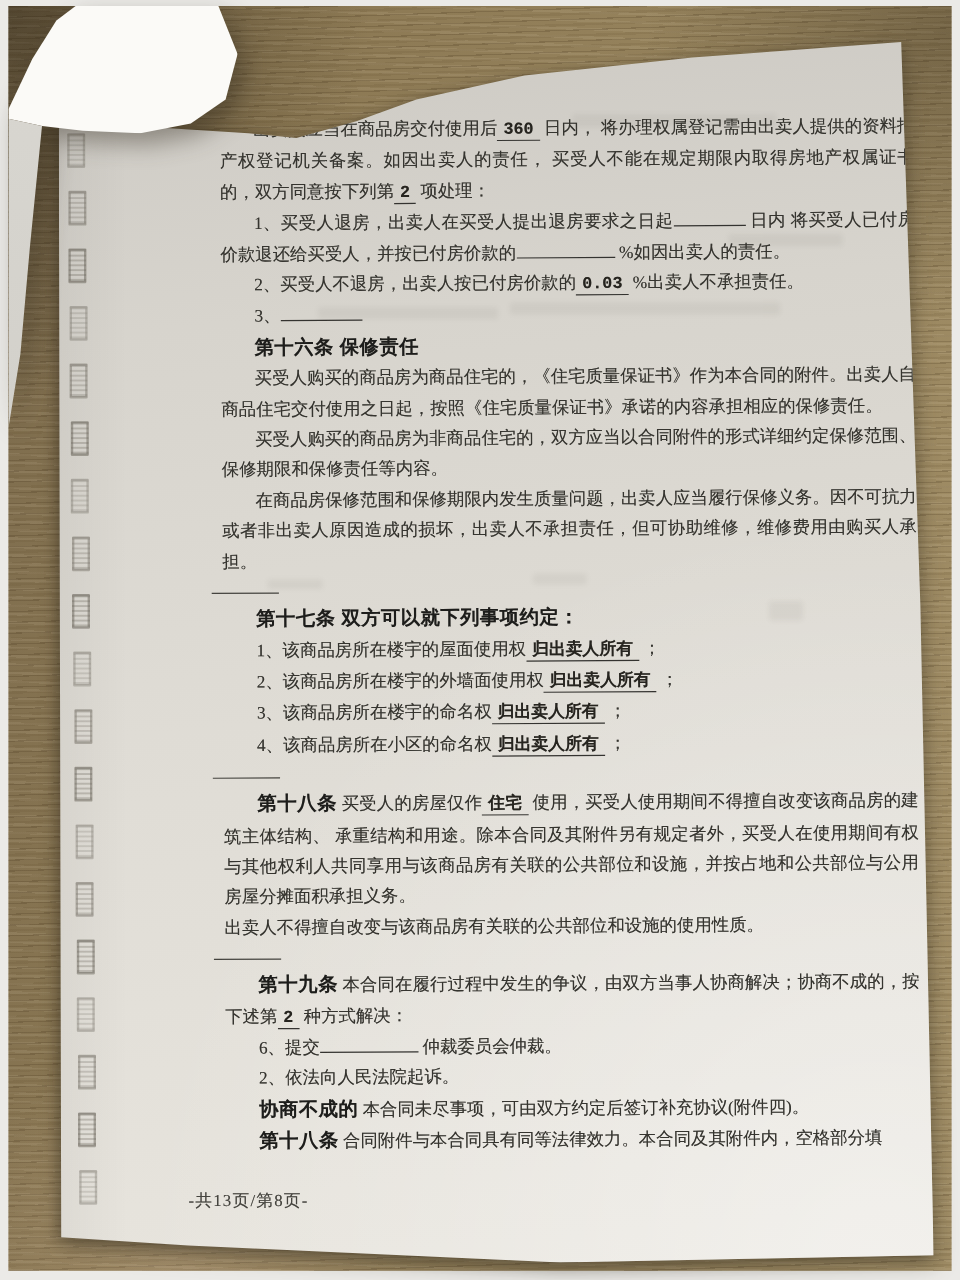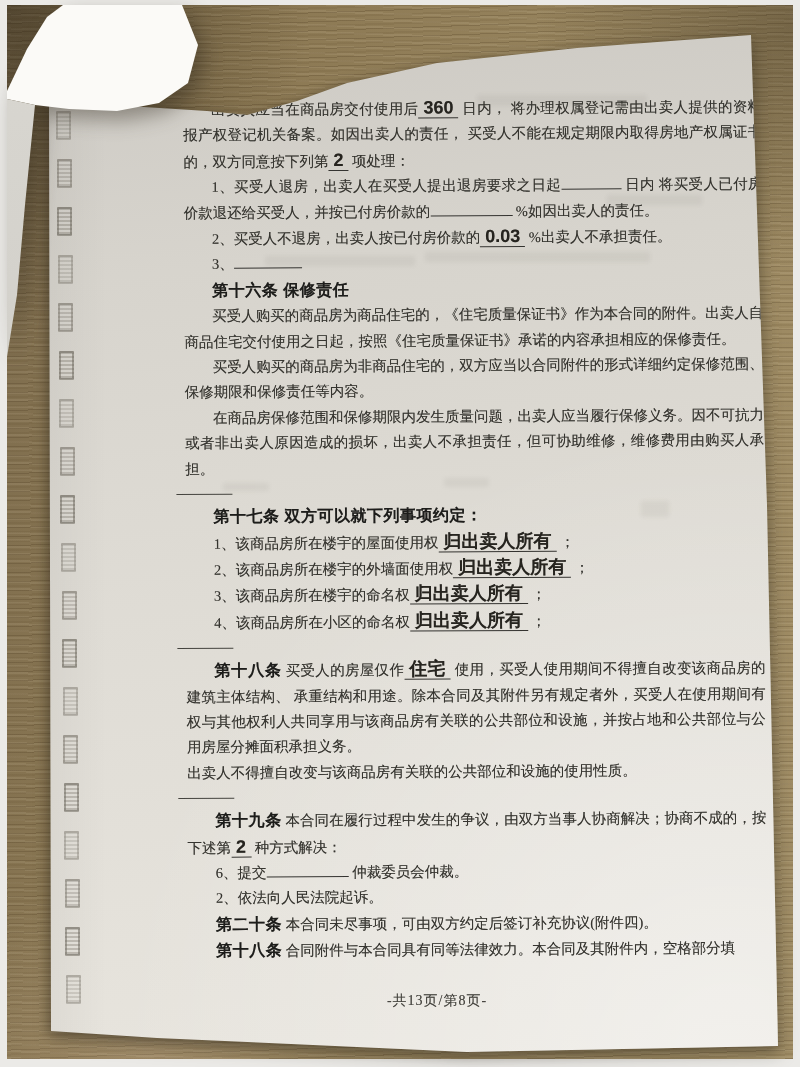--- a/index.html
+++ b/index.html
@@ -35,27 +35,27 @@
   .ghost{position:absolute;background:#6a675f;opacity:0.08;filter:blur(2px);border-radius:2px;}
 
   
   .doc{position:absolute;left:176px;top:92px;width:579px;font-size:14.5px;line-height:25.4px;
     color:#35342f;text-align:justify;transform:rotate(-0.35deg);transform-origin:left top;
     text-shadow:0 0 0.5px rgba(70,68,62,0.55);}
   .blk{margin:0;}
   .p,.item,.h{text-indent:28px;}
   .p0{text-indent:0;}
   .seg-bold{font-family:"Liberation Sans","DejaVu Sans",sans-serif;font-weight:700;font-size:16px;color:#1d1d1b;letter-spacing:0.5px;}
-  .seg-fill{font-family:Liberation Sans, sans-serif;font-weight:700;font-size:18px;color:#26241f;
+  .seg-fill{font-family:Liberation Mono, monospace;font-weight:700;font-size:14px;color:#26241f;
     border-bottom:1.6px solid #343330;padding:0 5px;}
   .seg-blank{display:inline-block;border-bottom:1.6px solid #343330;height:13px;}
   .sep{height:22px;position:relative;}
   .sep::after{content:"";position:absolute;left:-9px;top:12px;width:56px;border-bottom:1.8px solid #44433e;}
 
-  .footer{position:absolute;left:150px;top:987px;width:560px;text-align:center;
+  .footer{position:absolute;left:150px;top:987px;width:560px;text-align:left;
     font-size:14px;color:#45443f;letter-spacing:1px;text-shadow:0 0 0.5px rgba(70,68,62,0.5);}
 
   
   .flip-wrap{position:absolute;inset:0;filter:drop-shadow(7px 9px 10px rgba(45,38,26,0.42));}
   .flip{position:absolute;inset:0;
     clip-path:polygon(56px 0,175px 0,191px 40px,181px 78px,152px 98px,110px 106px,62px 104px,28px 100px,0 94px,0 86px,20px 44px,40px 12px);
     background:linear-gradient(140deg,#fbfaf7 45%,#efede9 75%,#dcdad4 100%);}
   .flip-edge{position:absolute;inset:0;
     clip-path:polygon(0 94px,28px 100px,18px 200px,10px 290px,0 352px);
     background:linear-gradient(180deg,#d9d7d1,#c6c4be);}
@@ -113,21 +113,21 @@
             <div class="blk item"><span class="seg-text">2、该商品房所在楼宇的外墙面使用权</span><span class="seg-fill">归出卖人所有</span><span class="seg-text"> ；</span></div>
             <div class="blk item"><span class="seg-text">3、该商品房所在楼宇的命名权</span><span class="seg-fill">归出卖人所有</span><span class="seg-text"> ；</span></div>
             <div class="blk item"><span class="seg-text">4、该商品房所在小区的命名权</span><span class="seg-fill">归出卖人所有</span><span class="seg-text"> ；</span></div>
             <div class="blk sep"></div>
             <div class="blk p"><span class="seg-bold">第十八条</span><span class="seg-text"> 买受人的房屋仅作</span><span class="seg-fill">住宅</span><span class="seg-text"> 使用，买受人使用期间不得擅自改变该商品房的建筑主体结构、 承重结构和用途。除本合同及其附件另有规定者外，买受人在使用期间有权与其他权利人共同享用与该商品房有关联的公共部位和设施，并按占地和公共部位与公用房屋分摊面积承担义务。</span></div>
             <div class="blk p0"><span class="seg-text">出卖人不得擅自改变与该商品房有关联的公共部位和设施的使用性质。</span></div>
             <div class="blk sep"></div>
             <div class="blk p"><span class="seg-bold">第十九条</span><span class="seg-text"> 本合同在履行过程中发生的争议，由双方当事人协商解决；协商不成的，按下述第</span><span class="seg-fill">2</span><span class="seg-text"> 种方式解决：</span></div>
             <div class="blk item"><span class="seg-text">6、提交</span><span class="seg-blank" style="width: 82px;"></span><span class="seg-text"> 仲裁委员会仲裁。</span></div>
             <div class="blk item"><span class="seg-text">2、依法向人民法院起诉。</span></div>
-            <div class="blk p"><span class="seg-bold">第二十条</span><span class="seg-text"> 本合同未尽事项，可由双方约定后签订补充协议(附件四)。</span></div>
+            <div class="blk p"><span class="seg-bold">协商不成的</span><span class="seg-text"> 本合同未尽事项，可由双方约定后签订补充协议(附件四)。</span></div>
             <div class="blk p"><span class="seg-bold">第十八条</span><span class="seg-text"> 合同附件与本合同具有同等法律效力。本合同及其附件内，空格部分填</span></div>
           </div>
         <div class="footer">-共13页/第8页-</div>
       </div>
     </div>
 
     <div class="flip-wrap">
       <div class="flip"></div>
       <div class="flip-edge"></div>
     </div>

